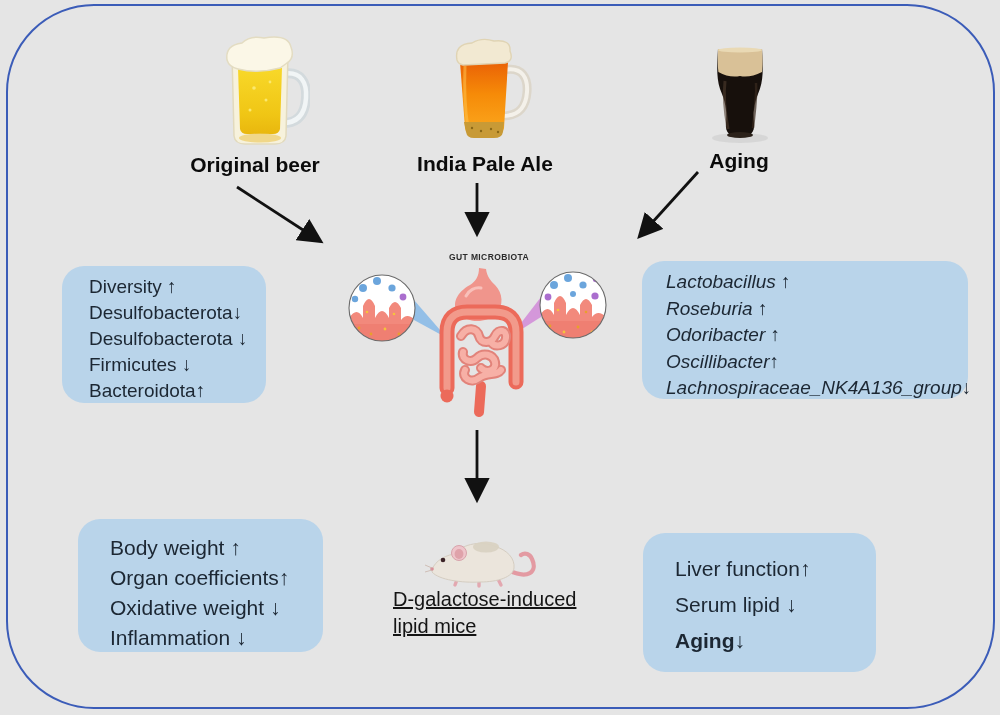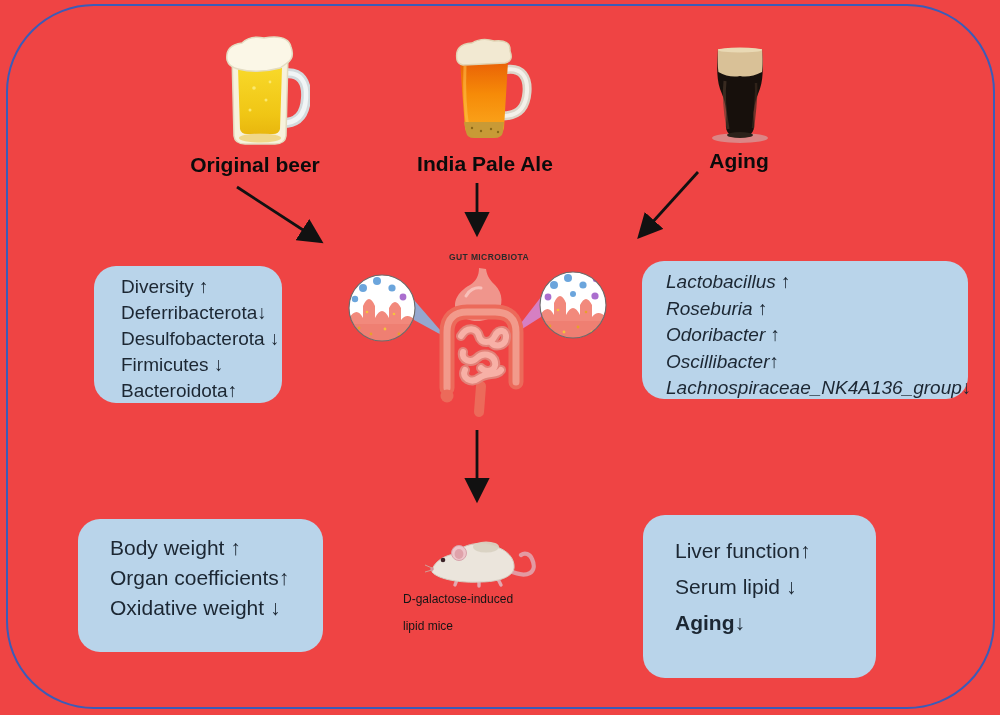--- a/index.html
+++ b/index.html
@@ -1,48 +1,48 @@
 <!DOCTYPE html>
 <html><head>
 <meta charset="utf-8">
 <style>
   html,body{margin:0;padding:0;background:#ffffff;}
   .canvas{
-    position:relative;width:1000px;height:715px;background:#ef4444;
+    position:relative;width:1000px;height:715px;background:#e5e5e5;
     font-family:"Liberation Sans","DejaVu Sans",sans-serif;overflow:hidden;
   }
   .frame{
     position:absolute;left:6px;top:4px;width:985px;height:701px;
     border:2.5px solid #3b5cb8;border-radius:88px;background:transparent;
   }
   .beer-label{
     position:absolute;transform:translateX(-50%);
     font-size:21px;font-weight:700;color:#0b0b0b;white-space:nowrap;
   }
   .gut-label{
     position:absolute;transform:translateX(-50%);
     font-size:8.5px;font-weight:700;letter-spacing:.4px;color:#2b2b2b;white-space:nowrap;
   }
   .box{
     position:absolute;background:#b9d4ea;border-radius:22px;
     color:#1c2733;
   }
   .box .line{white-space:nowrap;}
-  .box-tl{left:62px;top:266px;width:188px;height:137px;padding:8px 0 0 27px;
-    font-size:19px;line-height:26px;box-sizing:border-box;margin-left:32px;}
+  .box-tl{left:62px;top:266px;width:204px;height:137px;padding:8px 0 0 27px;
+    font-size:19px;line-height:26px;box-sizing:border-box;}
   .box-tr{left:642px;top:261px;width:326px;height:138px;padding:8px 0 16px 24px;
     font-size:19px;line-height:26.5px;box-sizing:border-box;}
   .box-tr .line{font-style:italic;}
   .box-bl{left:78px;top:519px;width:245px;height:133px;padding:14px 0 17px 32px;
     font-size:21px;line-height:30px;box-sizing:border-box;}
-  .box-br{left:643px;top:515px;width:233px;height:163px;padding:18px 0 3px 32px;
+  .box-br{left:643px;top:533px;width:233px;height:139px;padding:18px 0 3px 32px;
     font-size:21px;line-height:36px;box-sizing:border-box;}
   .box-br .line:nth-child(3){font-weight:700;}
   .mouse-caption{
-    position:absolute;left:403px;top:586px;font-size:12px;line-height:27px;color:#151515;
+    position:absolute;left:393px;top:586px;font-size:20px;line-height:27px;color:#151515;text-decoration:underline;
   }
   .overlay{position:absolute;left:0;top:0;pointer-events:none;}
   .art{position:absolute;}
 </style>
 </head>
 <body>
 
 <div class="canvas">
 
   <div class="frame"></div>
@@ -174,38 +174,39 @@
     <path d="M136,120 L134,146" stroke="#ec6a5a" stroke-width="10" stroke-linecap="round"></path>
 
     <g stroke-linecap="round" fill="none">
       <path d="M116,70 C122,60 132,62 134,70 C136,78 146,78 150,70 C154,62 162,64 161,72 C160,80 150,82 146,76 M118,86 C116,94 126,98 132,92 C138,86 148,88 150,96 C152,104 142,108 136,102 M120,104 C116,112 126,118 134,112 C142,106 152,110 156,104" stroke="#e2837a" stroke-width="10"></path>
       <path d="M116,70 C122,60 132,62 134,70 C136,78 146,78 150,70 C154,62 162,64 161,72 C160,80 150,82 146,76 M118,86 C116,94 126,98 132,92 C138,86 148,88 150,96 C152,104 142,108 136,102 M120,104 C116,112 126,118 134,112 C142,106 152,110 156,104" stroke="#f7b0a6" stroke-width="6"></path>
     </g>
   </svg>
 
   <div class="box box-tl">
     <div class="line">Diversity ↑</div>
-    <div class="line">Deferribacterota↓</div>
+    <div class="line">Desulfobacterota↓</div>
     <div class="line">Desulfobacterota ↓</div>
     <div class="line">Firmicutes ↓</div>
     <div class="line">Bacteroidota↑</div>
   </div>
 
   <div class="box box-tr">
     <div class="line">Lactobacillus ↑</div>
     <div class="line">Roseburia ↑</div>
     <div class="line">Odoribacter ↑</div>
     <div class="line">Oscillibacter↑</div>
     <div class="line">Lachnospiraceae_NK4A136_group↓</div>
   </div>
 
   <div class="box box-bl">
     <div class="line">Body weight ↑</div>
     <div class="line">Organ coefficients↑</div>
     <div class="line">Oxidative weight ↓</div>
+    <div class="line">Inflammation ↓</div>
   </div>
 
   <div class="box box-br">
     <div class="line">Liver function↑</div>
     <div class="line">Serum lipid ↓</div>
     <div class="line">Aging↓</div>
   </div>
 
   <svg class="art" style="left:424px;top:528px;" width="122" height="62" viewBox="0 0 122 62">
     <path d="M84,42 C104,52 114,44 108,31 C106,26 101,24 97,27" fill="none" stroke="#e39aa2" stroke-width="4.2" stroke-linecap="round"></path>

